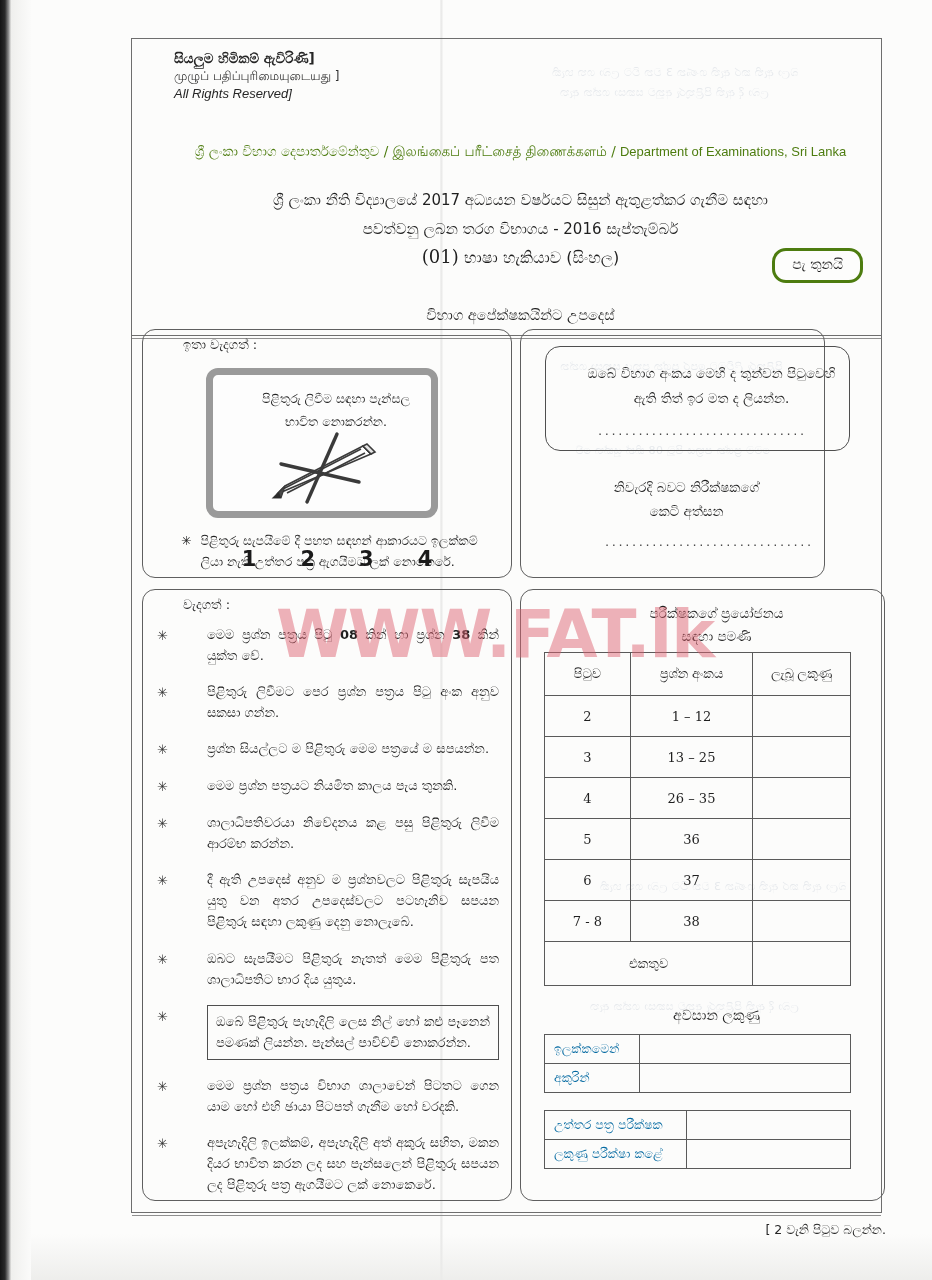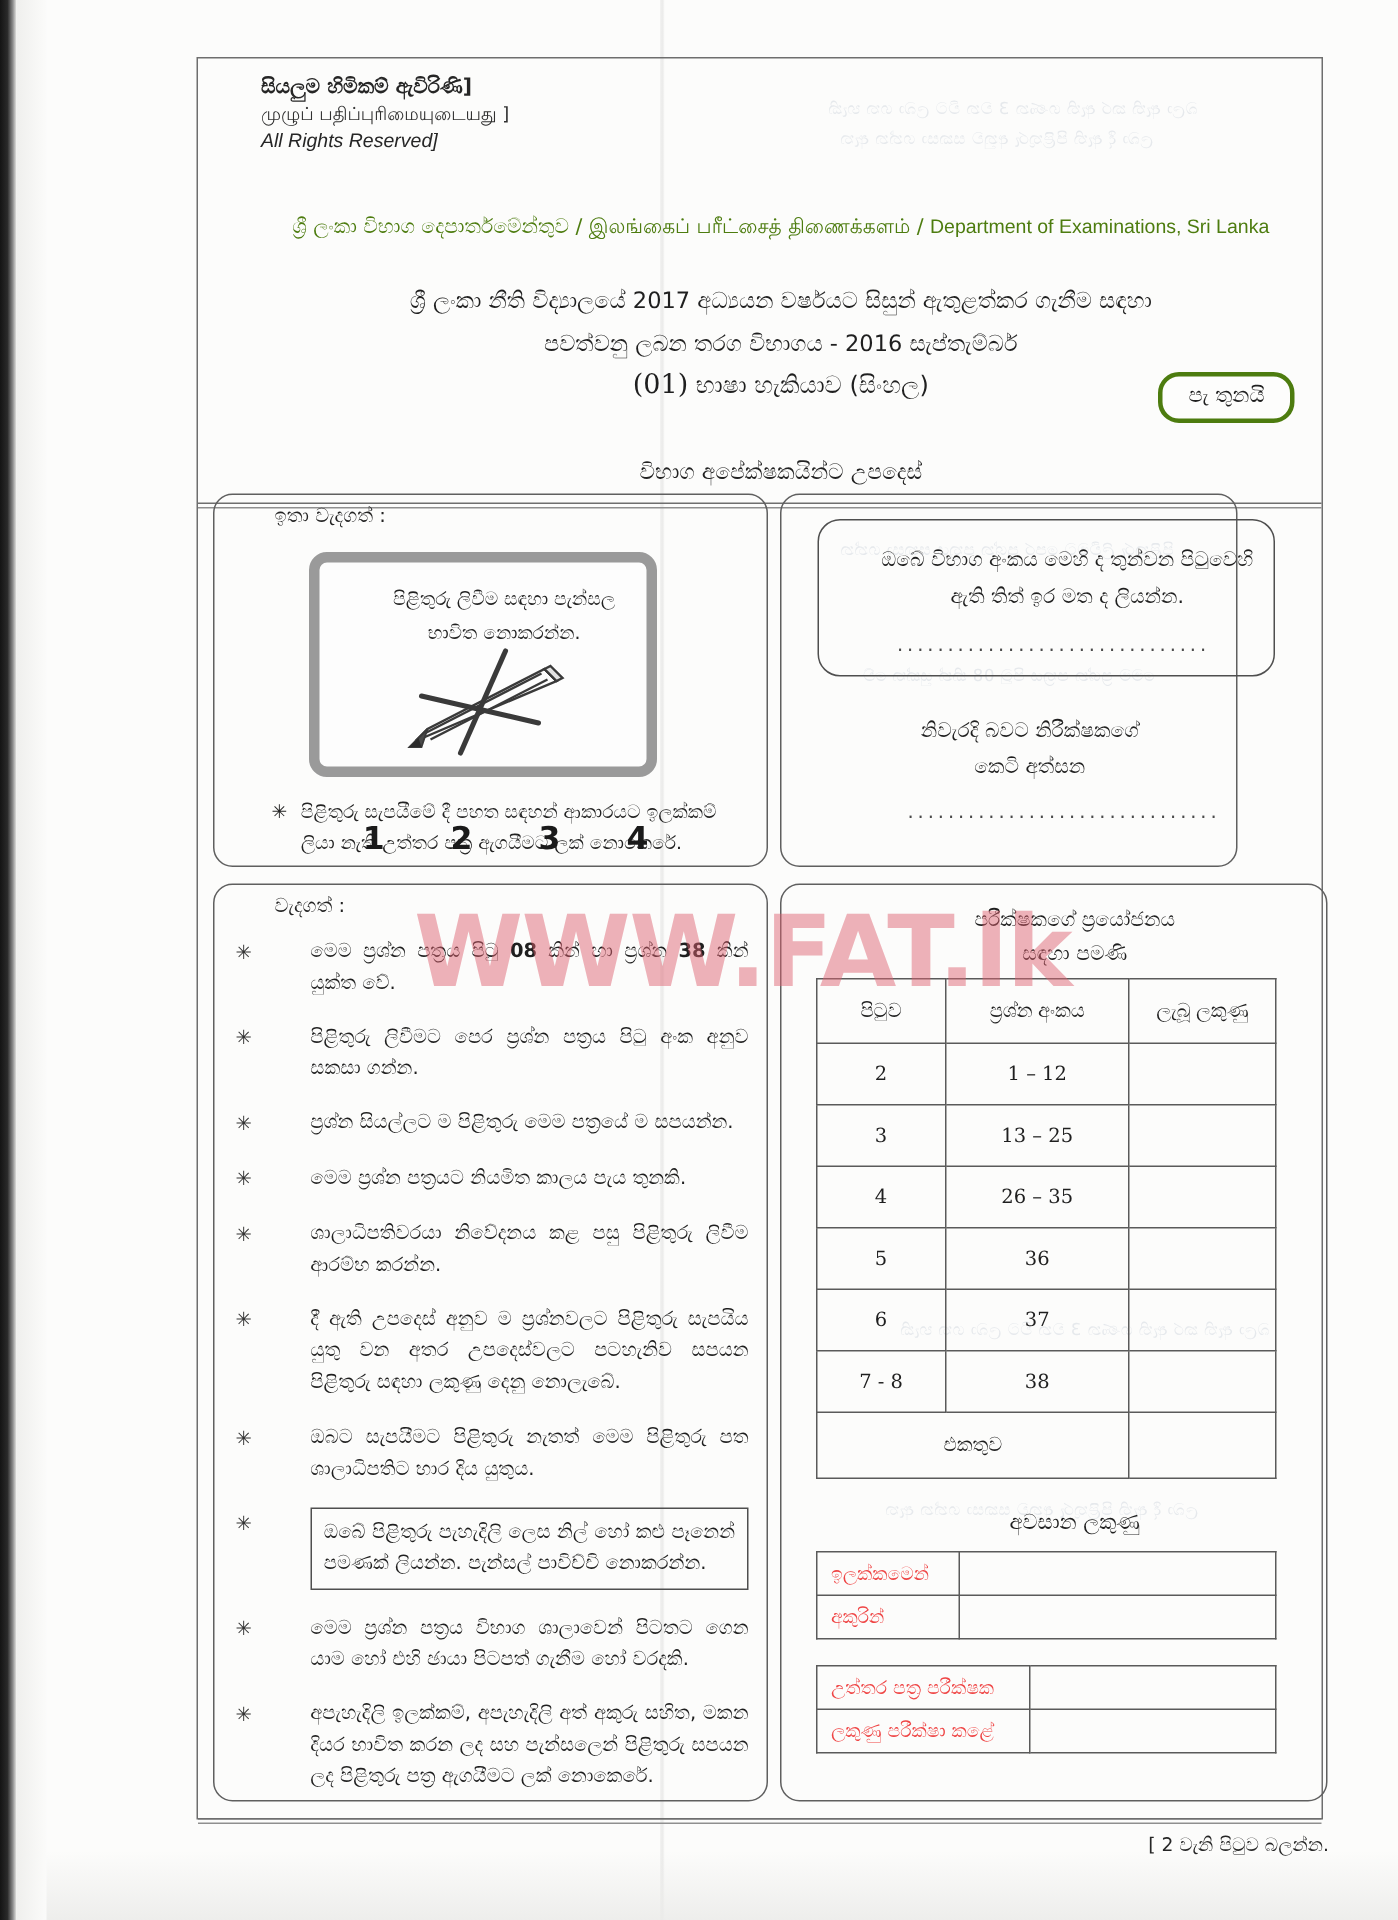--- a/index.html
+++ b/index.html
@@ -354,21 +354,21 @@
     position: absolute;
     left: 0; right: 0;
     text-align: center;
     font-size: 14px;
     color: #1f1f1f;
   }
   table.final {
     position: absolute;
     border-collapse: collapse;
     font-size: 12.5px;
-    color: #ef4444;
+    color: #0369a1;
   }
   table.final td {
     border: 1px solid #5a5a5a;
     height: 29px;
     padding: 0 9px;
     font-family: "DejaVu Sans", sans-serif;
   }
   table.final td.val { padding: 0; }
 
   .footer-note {

